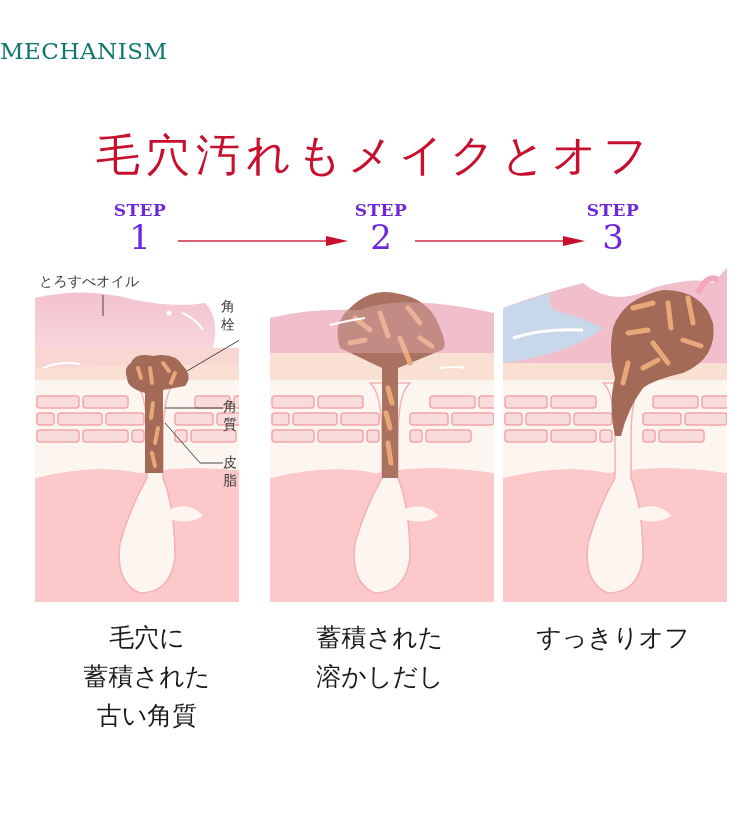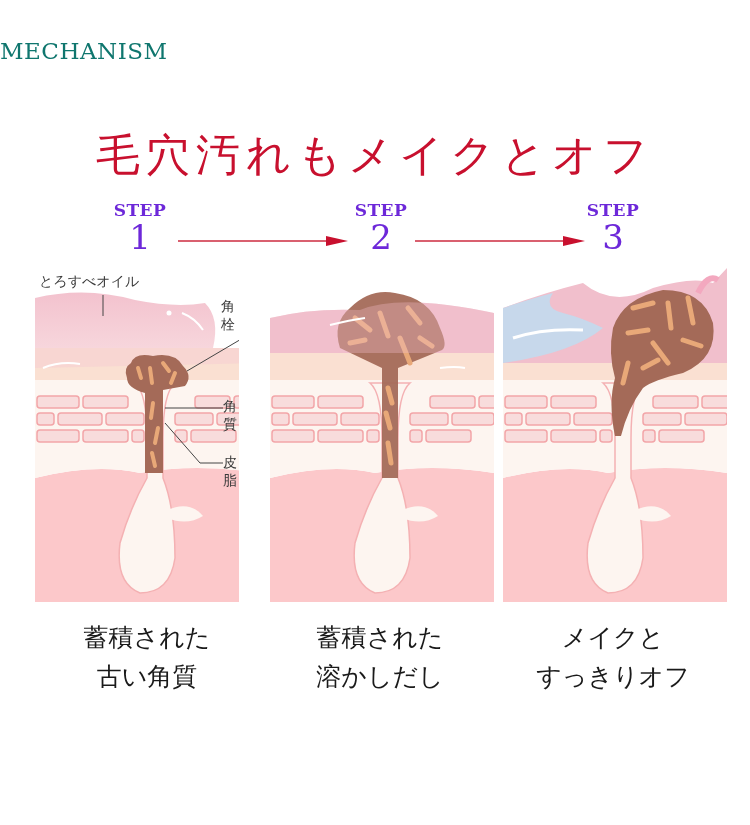--- a/index.html
+++ b/index.html
@@ -206,23 +206,23 @@
       <path d="M150 75 L165 95"></path>
         <path d="M180 72 L198 78"></path>
         <path d="M125 95 L120 115"></path>
         <path d="M140 100 L155 92"></path>
     </g>
     <path d="M195 25 Q205 5 215 12" stroke="#f3a8bf" stroke-width="6" fill="none"></path>
   </svg>
 </div>
 
 <div class="caption" style="left:29px;">
+  <span>毛穴に</span>
   <span>蓄積された</span>
   <span>古い角質</span>
 </div>
 <div class="caption" style="left:262px;">
   <span>蓄積された</span>
   <span>溶かしだし</span>
 </div>
 <div class="caption" style="left:495px;">
-  <span>メイクと</span>
   <span>すっきりオフ</span>
 </div>
 
 </body></html>

